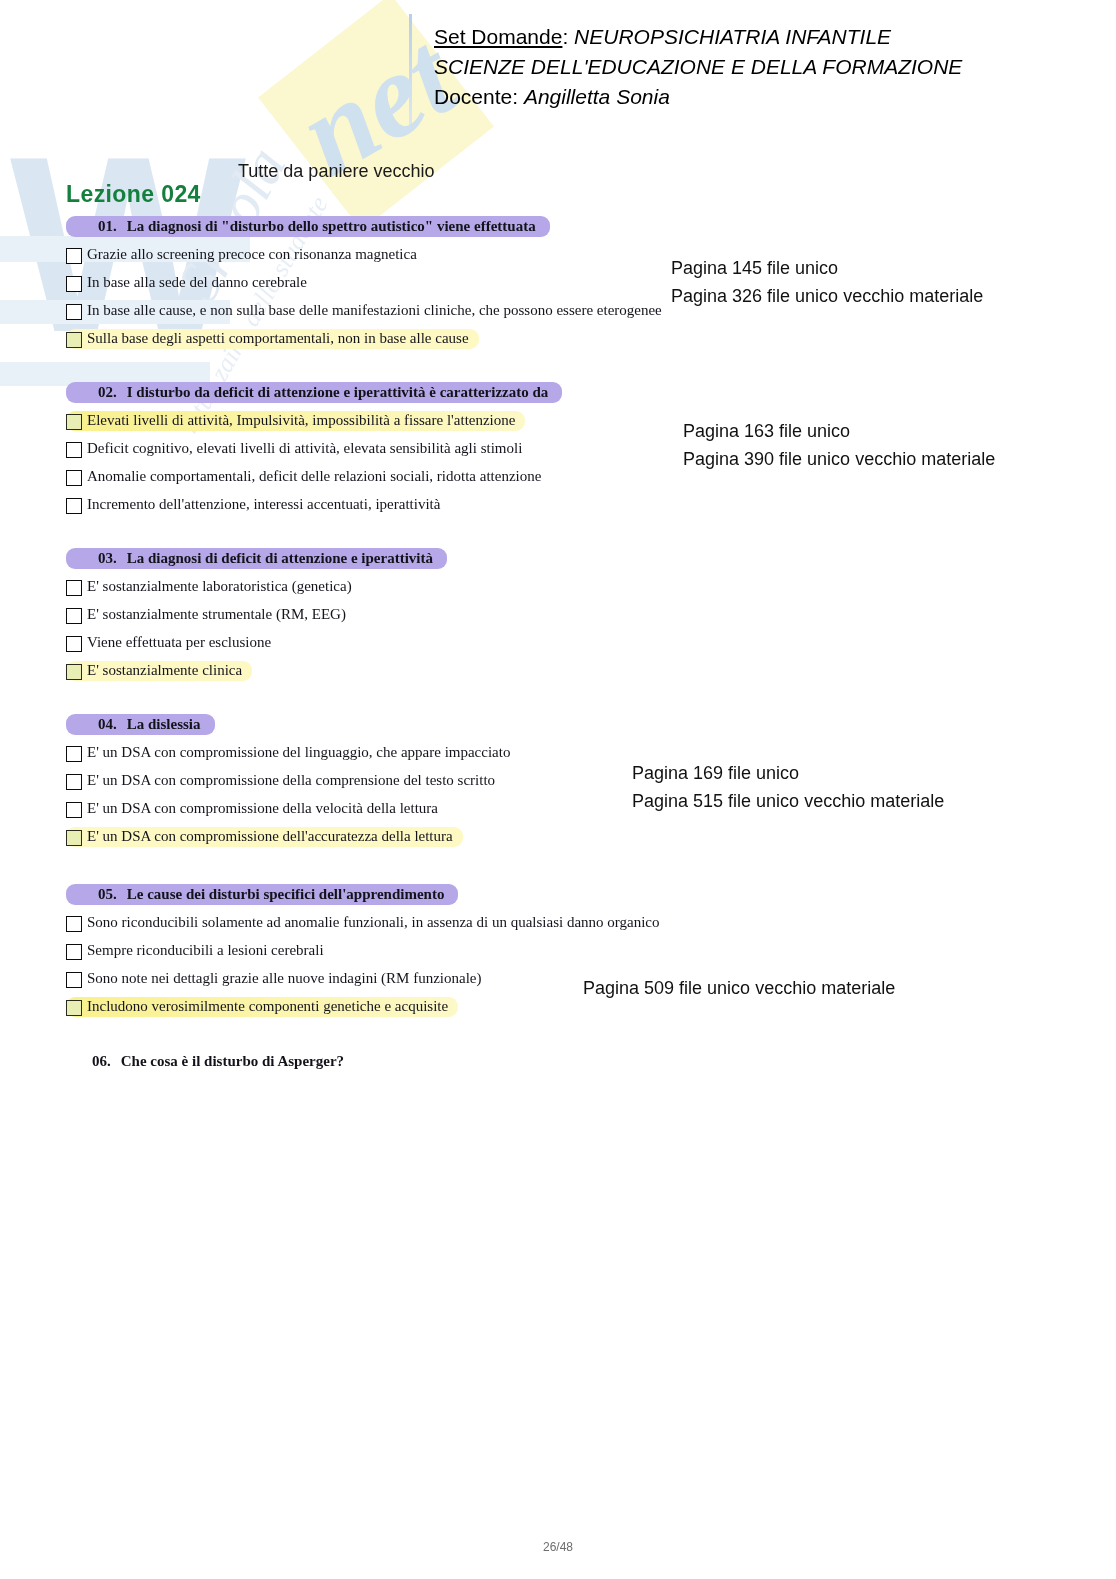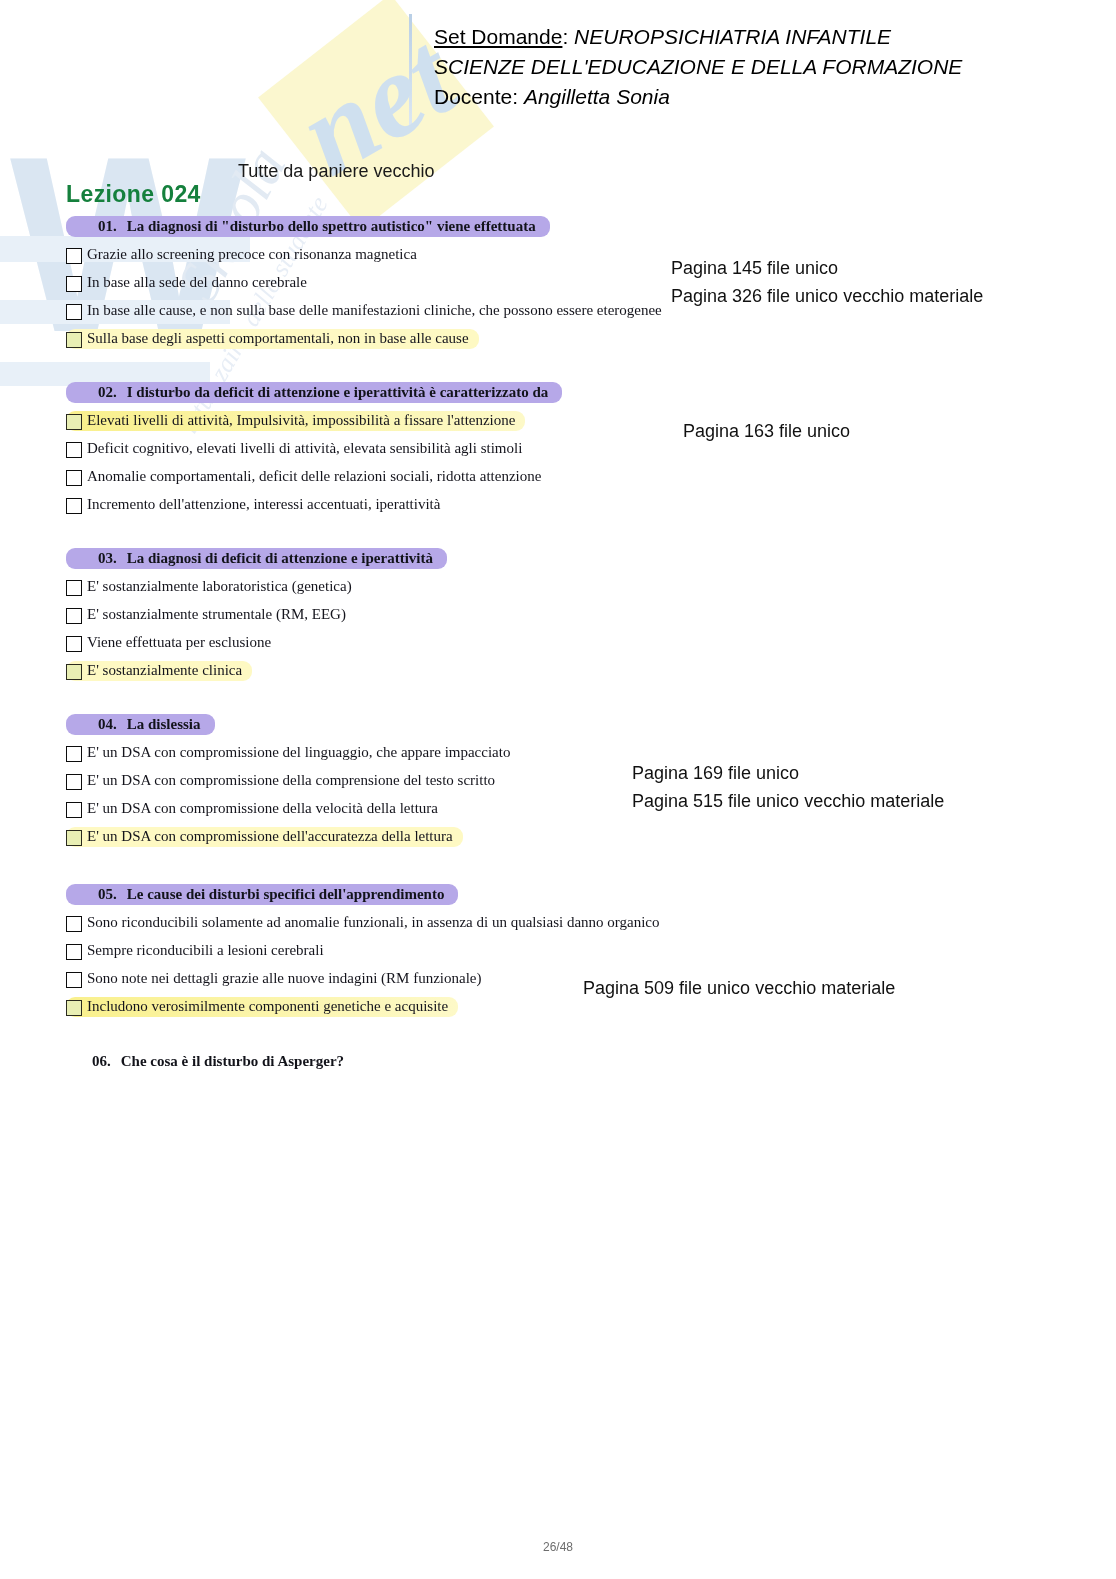--- a/index.html
+++ b/index.html
@@ -257,20 +257,21 @@
       <div class="qblock" style="top: 1051px;"><div class="qhead plain"><span class="qnum">06.</span><span>Che cosa è il disturbo di Asperger?</span></div></div>
     </div>
 
   <div id="refs-root">
       <div class="pagref" style="left: 671px; top: 255px;">
         <div>Pagina 145 file unico</div>
         <div>Pagina 326 file unico vecchio materiale</div>
       </div>
       <div class="pagref" style="left: 651px; top: 418px; margin-left: 32px;">
         <div>Pagina 163 file unico</div>
+        <div>Pagina 390 file unico vecchio materiale</div>
       </div>
       <div class="pagref" style="left: 632px; top: 760px;">
         <div>Pagina 169 file unico</div>
         <div>Pagina 515 file unico vecchio materiale</div>
       </div>
       <div class="pagref" style="left: 583px; top: 975px;">
         <div>Pagina 509 file unico vecchio materiale</div>
       </div>
     </div>
 

